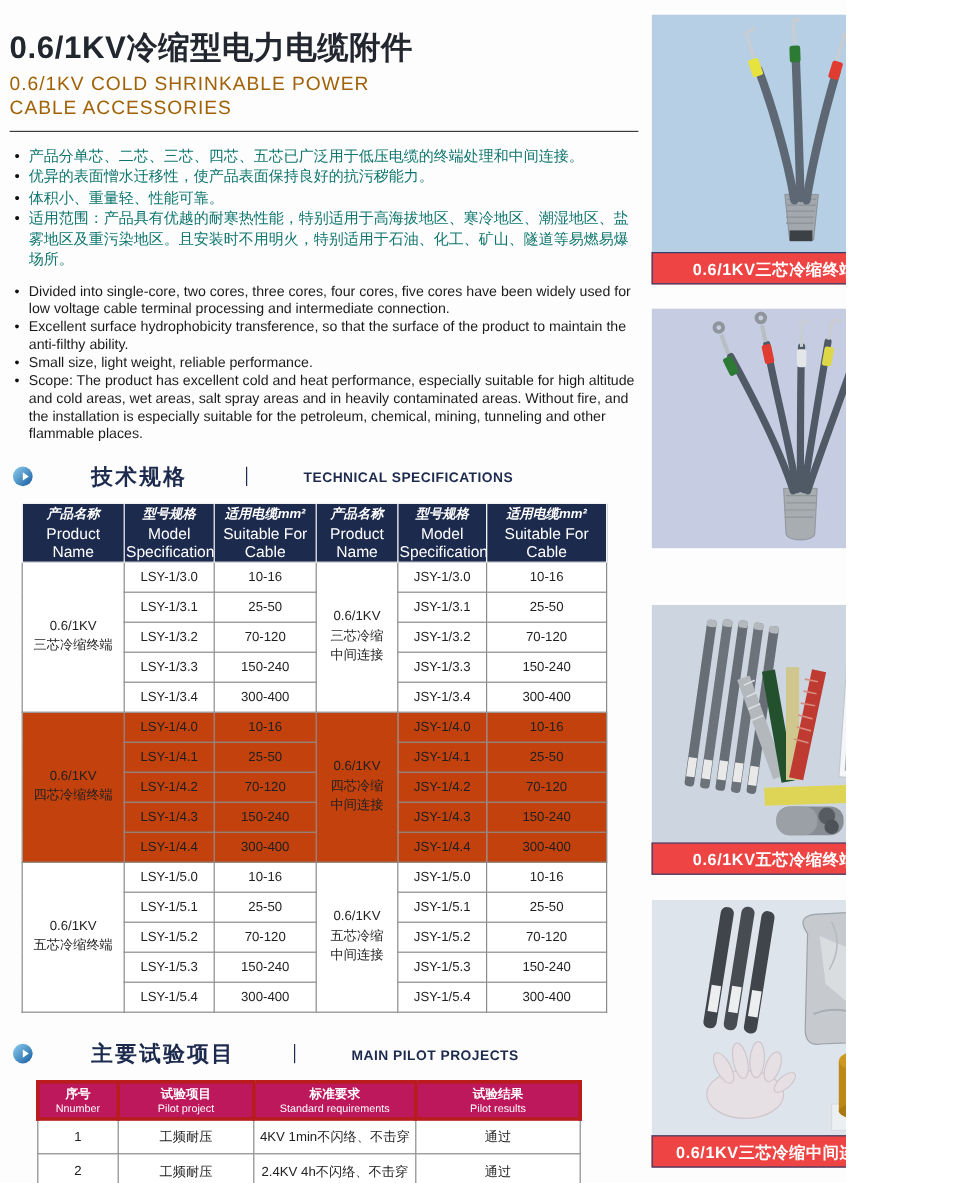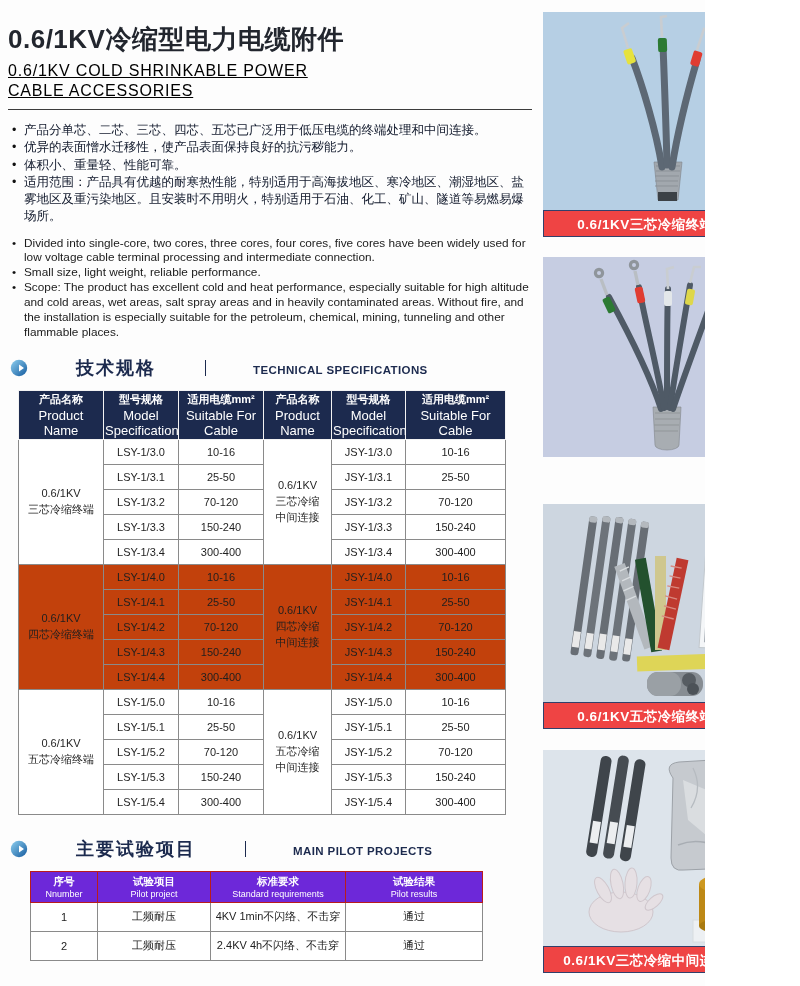--- a/index.html
+++ b/index.html
@@ -3,50 +3,50 @@
 <meta charset="utf-8">
 <style>
   * { margin:0; padding:0; box-sizing:border-box; }
   html,body { background:#ffffff; }
   body { font-family:"Liberation Sans","DejaVu Sans",sans-serif; color:#222; }
   .page { position:relative; width:705px; height:986px; background:#fdfdfd; overflow:hidden; }
 
   
   .left-col { position:absolute; left:8px; top:16px; width:524px; }
   h1.title { font-size:26px; font-weight:700; color:#22262e; letter-spacing:0.5px; margin:6px 0 4px 0; }
-  .subtitle { font-size:16px; color:#000000; letter-spacing:0.8px; line-height:1.22;text-decoration:underline; }
+  .subtitle { font-size:16px; color:#a16207; letter-spacing:0.8px; line-height:1.22; }
   .subtitle span { display:block; }
   .title-rule { border:none; border-top:1px solid #3c3c3c; margin:9px 0 12px 0; }
 
   ul.features { list-style:none; margin:0 0 10px 2px; }
   ul.features li { position:relative; padding-left:14px; }
   ul.features li::before { content:"•"; position:absolute; left:2px; top:0; color:#111; }
-  ul.features.zh li { font-size:12.5px; line-height:1.38; color:#0f172a; }
+  ul.features.zh li { font-size:12.5px; line-height:1.38; color:#0f766e; }
   ul.features.en li { font-size:11.8px; line-height:1.26; color:#1a1a1a; }
   ul.features.en { margin-top:6px; }
 
   .sec-head { display:flex; align-items:center; margin:16px 0 10px 2px;gap:40px; }
   .sec-head .arrow-ic { width:18px; height:18px; margin-right:8px; flex:0 0 auto; }
   .sec-zh { font-size:18px; font-weight:700; color:#1c2a4e; letter-spacing:2px; }
   .sec-sep { width:1px; height:16px; background:#1c2a4e; margin:0 7px 0 9px; }
   .sec-en { font-size:11.5px; font-weight:700; color:#1c2a4e; letter-spacing:0.4px; padding-top:4px; }
 
   table { border-collapse:collapse; table-layout:fixed; }
   th,td { text-align:center; vertical-align:middle; }
 
   table.spec { width:487px; margin-left:10px; border:1px solid #4a4a4a; }
   table.spec th { background:#1c2a4e; color:#fff; border:1px solid #f2f2f2; height:40px; padding:1px; }
-  table.spec th .h-zh { display:block; font-size:11px; font-weight:700; }
+  table.spec th .h-zh { display:block; font-size:11px; font-weight:700;font-style:italic; }
   table.spec th .h-en { display:block; font-size:13px; font-weight:400; margin-top:1px; }
   table.spec td { border:1px solid #8a8a8a; font-size:11px; height:25px; color:#1f1f1f; background:#fff; }
   table.spec tr.alt td { background:#c2410c; }
   td.pname span { display:block; font-size:11px; line-height:1.45; }
 
   table.pilot { width:452px; margin:2px 0 0 22px; border:1px solid #4a4a4a; }
-  table.pilot th { background:#6d28d9; color:#fff; border:1px solid #b91c1c; height:31px; padding:0; }
+  table.pilot th { background:#be185d; color:#fff; border:3px solid #b91c1c; height:31px; padding:0; }
   table.pilot th .h-zh { display:block; font-size:10.5px; font-weight:700; }
   table.pilot th .h-en { display:block; font-size:9px; font-weight:400; }
   table.pilot td { border:1px solid #8a8a8a; font-size:11px; height:29px; background:#fff; }
 
   
   .right-col { position:absolute; left:543px; top:0; width:247px; }
   .card { position:absolute; left:0; width:247px; }
   .card .photo { width:247px; display:block; }
   .card figcaption { display:block; height:27px; line-height:27px; background:#ef4444; color:#fff;
                      font-size:13.5px; font-weight:700; text-align:center; letter-spacing:0.5px;
@@ -69,20 +69,21 @@
 
     <ul class="features zh">
       <li>产品分单芯、二芯、三芯、四芯、五芯已广泛用于低压电缆的终端处理和中间连接。</li>
       <li>优异的表面憎水迁移性，使产品表面保持良好的抗污秽能力。</li>
       <li>体积小、重量轻、性能可靠。</li>
       <li>适用范围：产品具有优越的耐寒热性能，特别适用于高海拔地区、寒冷地区、潮湿地区、盐雾地区及重污染地区。且安装时不用明火，特别适用于石油、化工、矿山、隧道等易燃易爆场所。</li>
     </ul>
 
     <ul class="features en">
       <li>Divided into single-core, two cores, three cores, four cores, five cores have been widely used for low voltage cable terminal processing and intermediate connection.</li>
+      <li>Excellent surface hydrophobicity transference, so that the surface of the product to maintain the anti-filthy ability.</li>
       <li>Small size, light weight, reliable performance.</li>
       <li>Scope: The product has excellent cold and heat performance, especially suitable for high altitude and cold areas, wet areas, salt spray areas and in heavily contaminated areas. Without fire, and the installation is especially suitable for the petroleum, chemical, mining, tunneling and other flammable places.</li>
     </ul>
 
     <div class="sec-head">
       <svg class="arrow-ic" viewBox="0 0 18 18">
         <defs>
           <linearGradient id="icg1" x1="0" y1="0" x2="1" y2="1">
             <stop offset="0" stop-color="#8fd0f0"></stop>
               <stop offset="1" stop-color="#135a9e"></stop>

